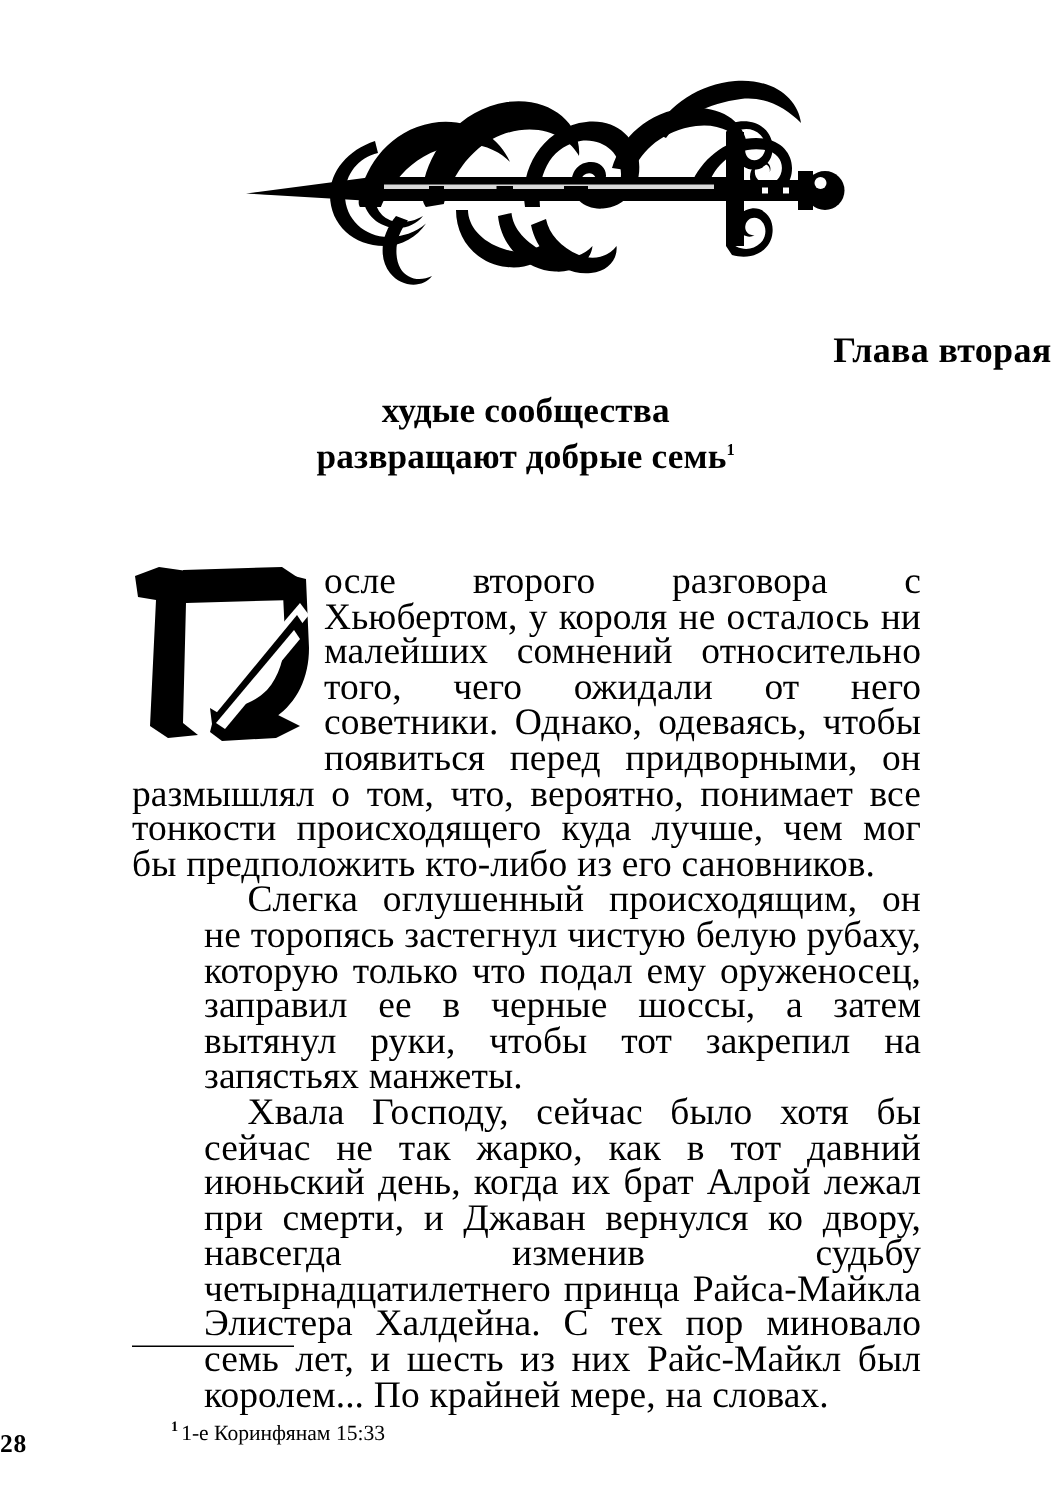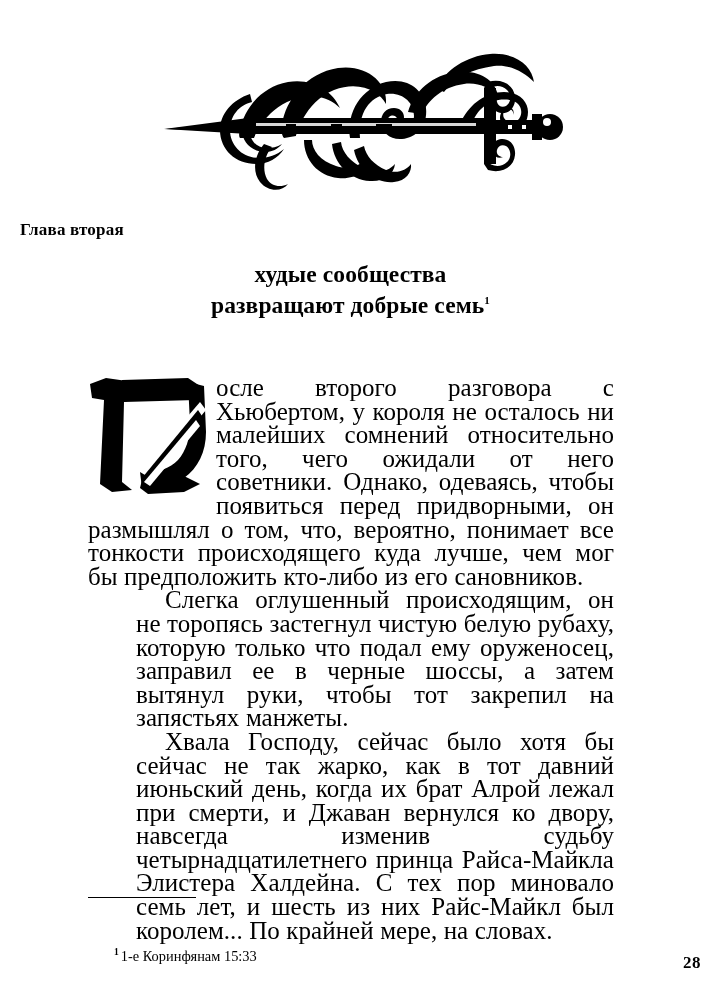--- a/index.html
+++ b/index.html
@@ -27,26 +27,25 @@
     justify-content:center;
     align-items:center;
   }
   .ornament-wrap svg{display:block;}
 
   
   .chapter-label{
     position:absolute;
     left:0;right:0;
     top:221px;
-    text-align:left;
-    font-size:17px;
+    text-align:right;
+    font-size:24px;
     font-weight:bold;
     letter-spacing:0.2px;
     line-height:1.1;
-    margin-left:20px;
   }
   .chapter-title{
     position:absolute;
     left:0;right:0;
     top:259px;
     text-align:center;
     font-size:23.5px;
     font-weight:bold;
     line-height:1.32;
     letter-spacing:0.1px;
@@ -116,21 +115,21 @@
     line-height:0;
     font-weight:bold;
     margin-right:2px;
   }
 
   
   .folio{
     position:absolute;
     left:0;right:0;
     top:953px;
-    text-align:right;
+    text-align:left;
     font-size:17px;
     font-weight:bold;
     letter-spacing:0.5px;
   }
 </style>
 </head>
 <body>
 
 <div class="page">
 

